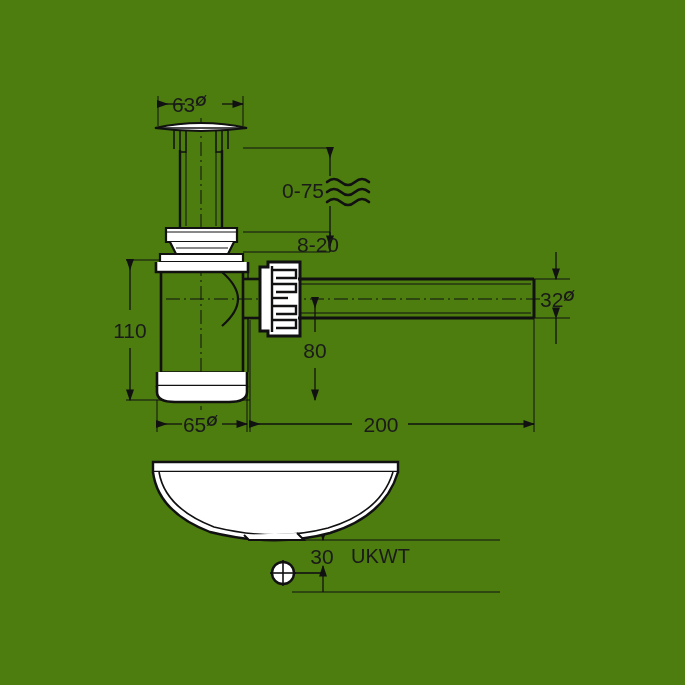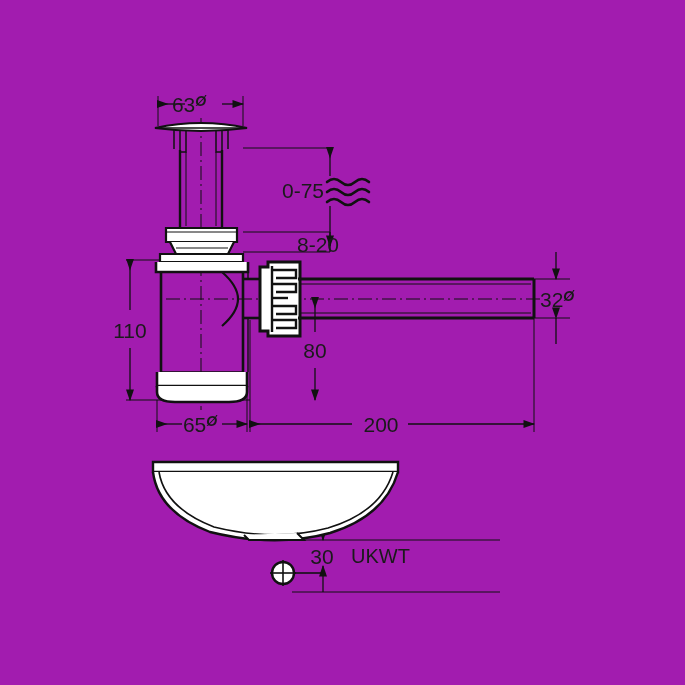--- a/index.html
+++ b/index.html
@@ -8,21 +8,21 @@
     padding: 0;
     background: #ffffff;
   }
   body {
     font-family: "Liberation Sans", sans-serif;
   }
   #drawing-root {
     position: relative;
     width: 685px;
     height: 685px;
-    background: #a21caf;
+    background: #4d7c0f;
     overflow: hidden;
   }
   #drawing-svg {
     display: block;
     width: 685px;
     height: 685px;
   }
   .dim-text {
     font-family: "Liberation Sans", sans-serif;
     font-size: 21px;

